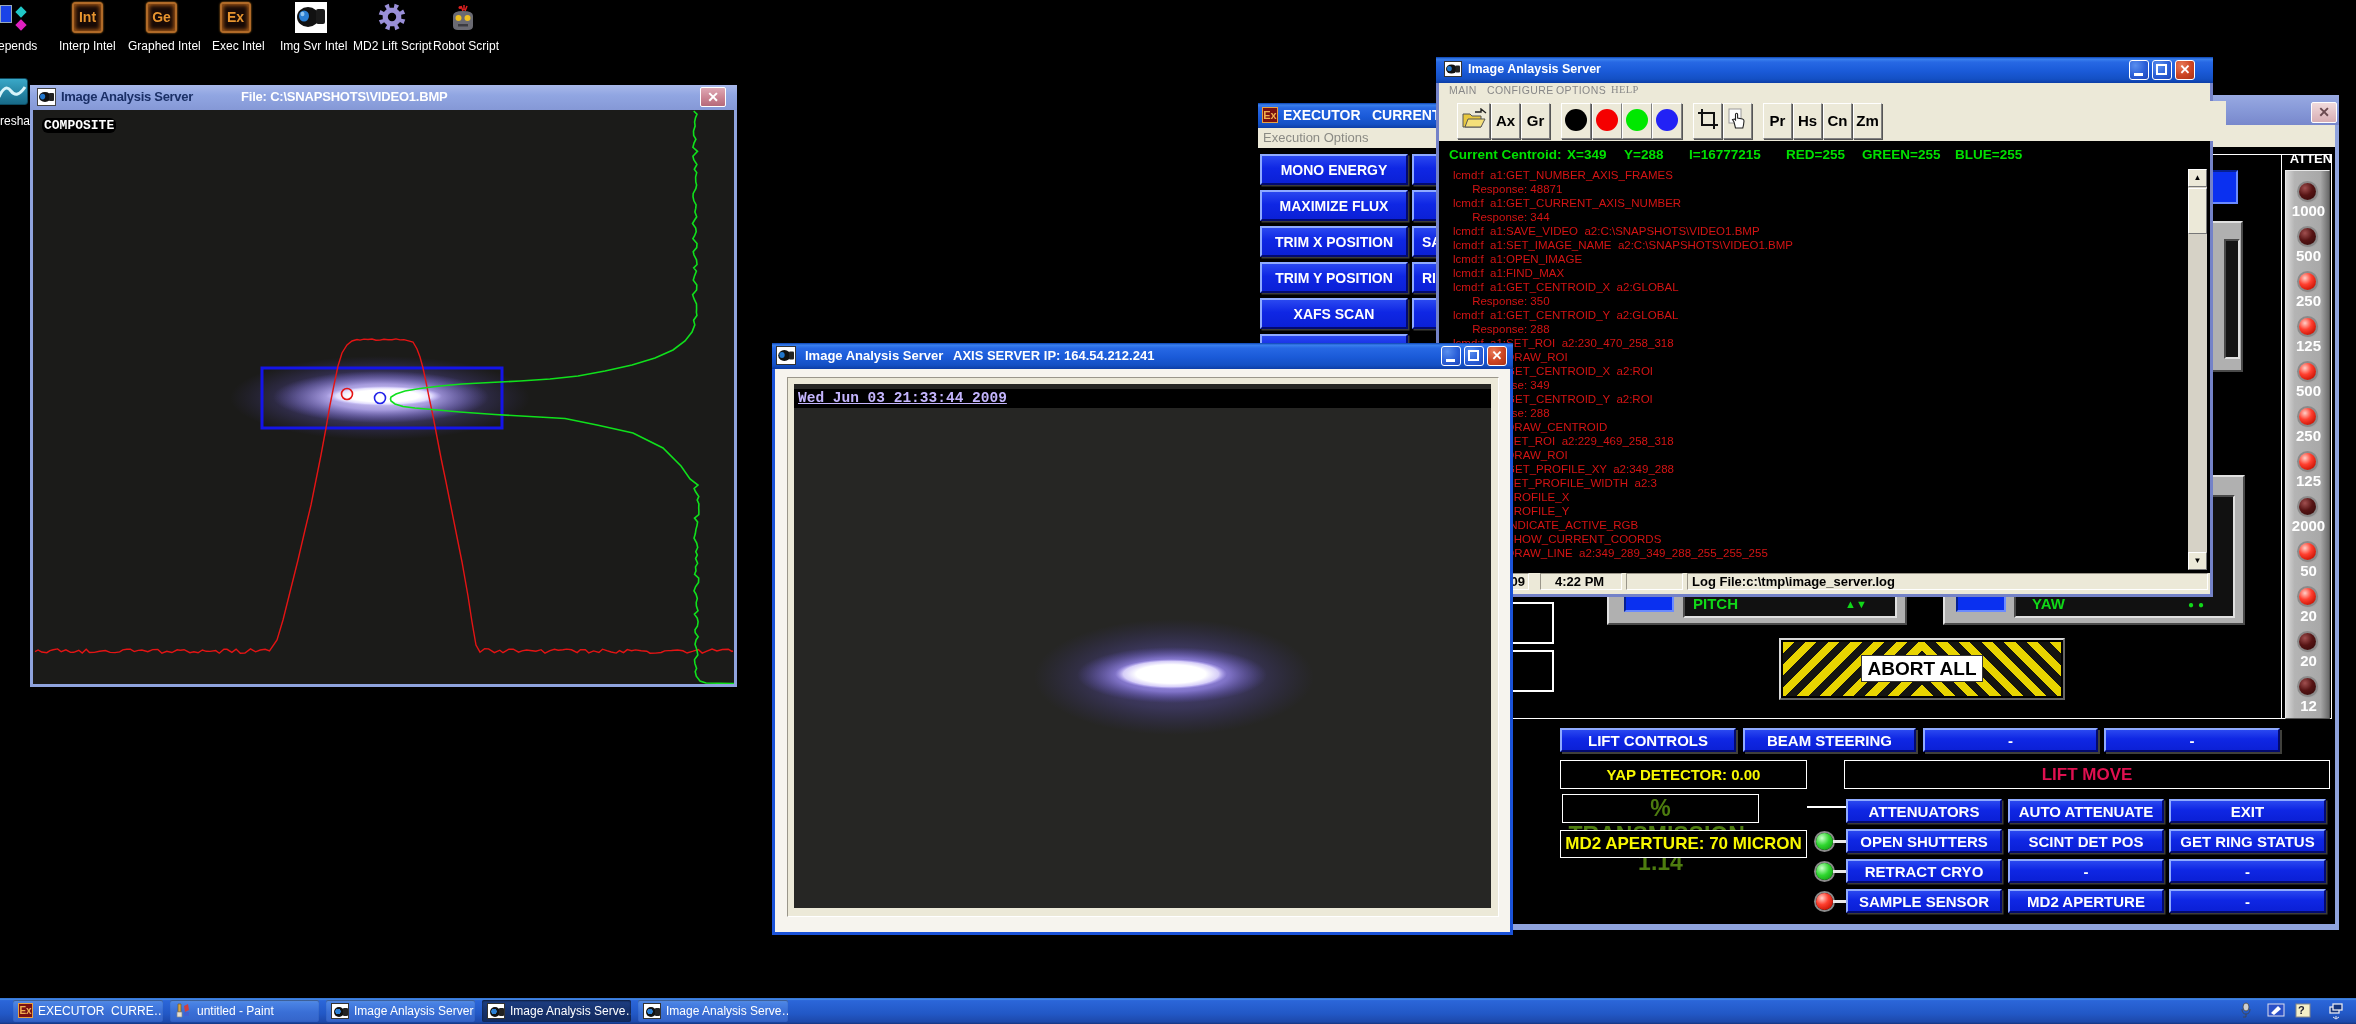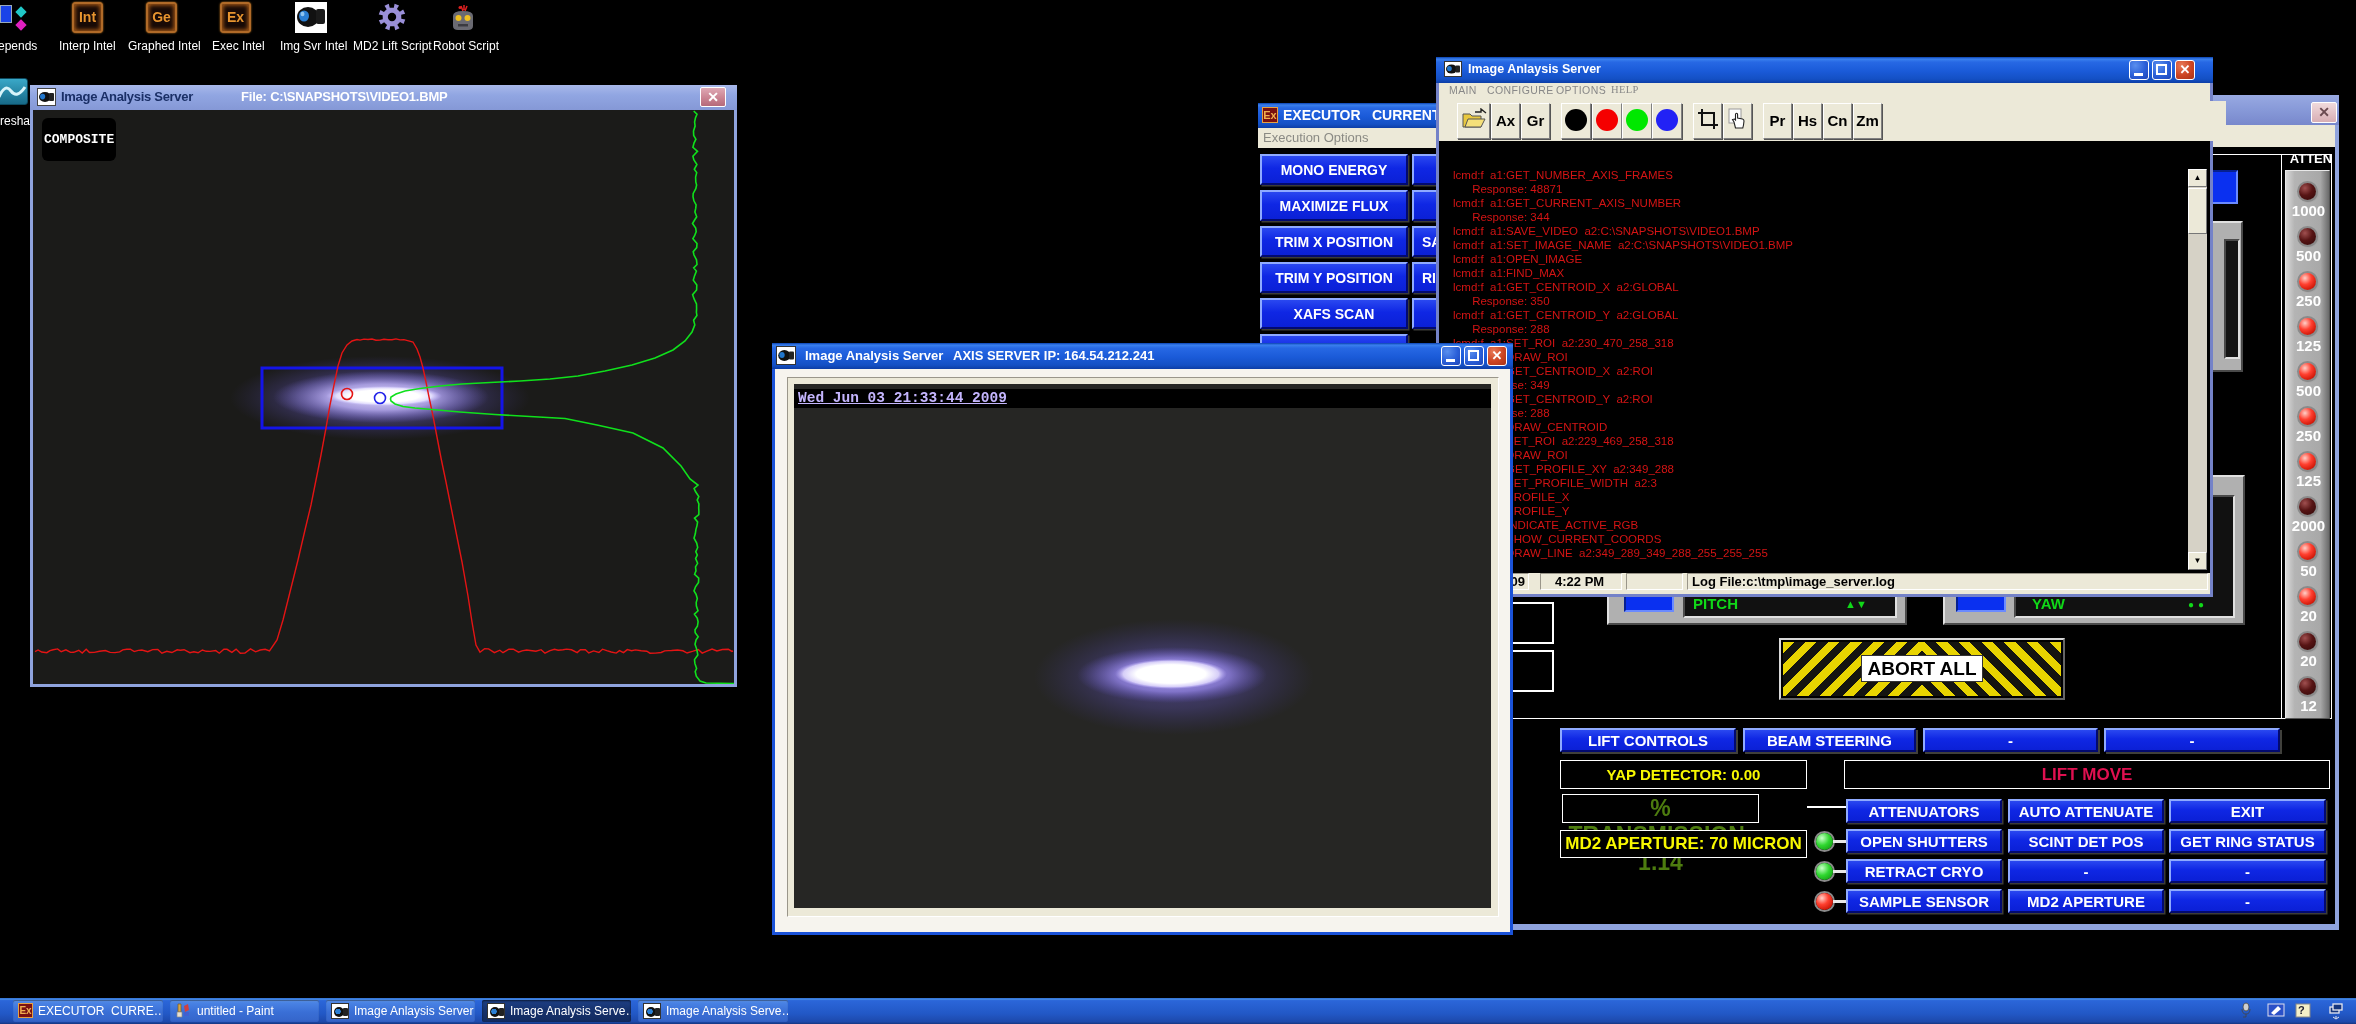--- a/index.html
+++ b/index.html
@@ -138,21 +138,21 @@
         </defs>
         <ellipse cx="347" cy="288" rx="150" ry="42" fill="url(#lg1)"></ellipse>
         <ellipse cx="348" cy="287" rx="108" ry="26" fill="url(#lg2)"></ellipse>
         <ellipse cx="351" cy="286" rx="58" ry="10" fill="url(#lg3)"></ellipse>
         <rect x="229" y="258" width="240" height="60" fill="none" stroke="#1414e8" stroke-width="3"></rect>
         <path d="M2.0 541.6L5.1 540.0L8.7 542.0L13.8 542.7L17.0 540.7L20.1 539.8L24.6 538.9L28.2 541.7L32.9 539.8L37.6 542.4L40.7 542.3L45.8 540.3L49.2 543.0L53.2 539.2L56.5 542.5L61.3 542.4L66.5 541.2L72.4 540.5L77.1 542.4L82.0 542.6L86.7 541.9L89.8 539.8L93.7 539.2L97.4 539.2L101.2 541.6L105.3 540.4L108.9 540.0L114.8 541.7L119.6 539.6L124.8 539.5L128.9 543.2L133.8 541.3L138.9 542.5L144.2 539.8L147.3 540.2L151.1 539.7L156.9 542.7L160.9 541.7L165.1 542.8L169.4 540.0L173.2 541.3L177.0 541.4L182.7 540.6L186.3 543.2L190.9 539.2L194.0 539.3L198.9 542.3L203.1 539.1L207.3 543.2L211.9 543.1L217.5 538.9L222.6 541.8L227.2 540.0L232.2 539.3L236.5 540.8L244.0 530.0L250.0 510.0L257.0 482.0L265.0 450.0L272.0 420.0L278.0 395.0L283.0 370.0L288.0 345.0L293.0 318.0L297.0 295.0L301.0 275.0L305.0 256.0L309.0 243.0L314.0 235.0L319.0 231.0L324.0 229.5L327.0 230.1L331.0 229.1L335.0 229.5L339.0 229.0L343.0 230.2L347.0 230.1L351.0 229.2L355.0 229.7L359.0 229.7L363.0 228.9L367.0 229.9L371.0 229.6L380.0 232.0L384.0 239.0L387.0 247.0L390.0 258.0L393.0 272.0L396.0 287.0L400.0 306.0L404.0 327.0L408.0 348.0L413.0 372.0L418.0 397.0L423.0 422.0L429.0 452.0L435.0 486.0L439.0 512.0L443.0 535.0L447.0 542.2L451.6 538.8L455.6 538.9L461.4 542.7L466.8 540.2L470.0 542.7L475.9 539.2L480.3 539.1L485.6 542.2L489.0 540.9L493.6 540.0L499.3 540.7L502.9 541.2L508.1 539.7L512.0 543.2L517.0 540.7L521.5 539.3L525.2 540.3L530.0 539.8L533.6 539.1L538.5 539.8L544.2 542.6L547.4 539.8L552.4 539.7L555.8 542.9L560.6 540.9L565.9 542.4L569.5 539.2L573.8 540.7L578.2 542.0L583.2 543.1L586.5 540.6L590.5 542.6L594.3 539.6L598.6 540.7L602.4 539.9L608.2 540.7L613.8 541.2L616.9 543.2L622.4 543.1L628.2 542.5L631.7 540.9L635.4 540.6L638.5 540.5L644.5 540.0L649.9 540.8L654.1 543.0L660.1 541.2L665.3 539.5L669.2 543.1L673.9 541.2L679.1 539.1L683.9 541.0L689.4 539.5L695.3 539.2L698.9 541.4L700.0 541.0" fill="none" stroke="#e41414" stroke-width="1.4"></path>
         <path d="M660.7 1.0L664.0 4.2L662.5 7.7L661.6 12.0L662.1 16.1L660.5 21.0L660.7 25.4L662.9 29.2L661.1 32.8L659.9 37.3L664.5 41.3L659.9 46.2L660.8 49.7L663.9 54.5L661.3 59.3L663.7 62.6L662.6 67.0L662.8 72.0L663.6 75.0L662.8 78.6L660.2 83.5L660.0 86.7L660.9 90.8L663.1 95.0L662.7 98.4L661.9 102.0L663.7 106.8L661.6 110.0L659.5 113.5L662.7 118.1L663.2 121.6L661.6 125.7L659.9 128.7L664.0 133.5L663.7 137.6L660.2 141.7L661.0 145.0L663.5 149.8L664.0 154.5L660.7 157.9L663.4 161.1L661.5 165.9L660.3 170.1L663.8 175.0L663.6 179.9L659.6 184.7L661.2 189.2L663.5 194.0L663.6 198.8L663.4 202.3L663.9 205.5L660.6 210.2L661.8 214.9L659.0 222.0L652.0 231.0L640.0 240.0L622.0 248.0L599.0 255.0L572.0 261.0L545.0 266.0L517.0 269.0L487.0 271.0L457.0 272.5L429.0 274.0L407.0 276.0L387.0 278.5L372.0 281.0L363.0 284.0L358.0 287.0L357.5 289.0L358.0 291.0L362.0 294.0L370.0 296.5L382.0 298.0L399.0 299.5L427.0 302.0L462.0 304.5L497.0 306.5L532.0 308.5L564.0 315.0L600.0 323.0L630.0 338.0L648.0 356.0L657.0 369.0L665.0 375.0L661.1 378.5L662.6 381.8L665.8 386.6L664.2 390.1L665.9 393.9L665.7 398.0L665.9 401.2L665.8 404.6L661.5 408.1L664.6 412.0L664.0 415.6L662.9 419.6L662.3 423.8L661.0 428.2L663.7 433.1L664.7 437.5L662.8 441.8L664.3 445.0L662.6 448.6L664.6 453.3L662.5 456.9L663.0 460.8L661.6 464.3L665.7 468.2L665.5 472.5L662.5 476.8L661.0 480.9L663.1 484.4L664.3 488.6L663.2 492.5L663.4 496.0L665.0 500.8L661.4 504.1L664.2 508.1L665.1 511.8L664.4 516.3L662.0 519.8L662.2 522.8L665.2 526.8L663.1 529.9L662.0 534.2L663.5 538.6L664.3 542.0L664.8 545.0L661.5 549.6L661.9 553.4L663.6 558.4L662.2 561.5L663.3 566.2L667.0 571.0L673.0 573.0L702.0 573.5" fill="none" stroke="#10e01c" stroke-width="1.6"></path>
         <circle cx="314" cy="284" r="5.5" fill="none" stroke="#e41414" stroke-width="1.6"></circle>
         <circle cx="347" cy="288" r="5.5" fill="none" stroke="#2222e8" stroke-width="1.6"></circle>
       </svg>
-      <div class="abs" style="left:9px;top:8px;background:#000;color:#fff;font-family:'Liberation Mono',monospace;font-weight:bold;font-size:13px;padding:14px 2px;border-radius:6px;">COMPOSITE</div>
+      <div class="abs" style="left:9px;top:8px;background:#000;color:#fff;font-family:'Liberation Mono',monospace;font-weight:bold;font-size:13px;padding:0 2px;border-radius:6px;">COMPOSITE</div>
     </div>
   </div>
 
   <div id="winExec" class="abs" style="left:1258px; top:103px; width:202px; height:530px; background:#000;">
     <div class="xptitle" style="height:25px;">
       <div class="abs" style="left:4px;top:4px;width:16px;height:16px;background:#7a1010;border:1px solid #e8a040;color:#f0b050;font-size:11px;font-weight:bold;text-align:center;line-height:14px;">Ex</div>
       <div class="abs" style="left:25px;top:4px;">EXECUTOR</div>
       <div class="abs" style="left:114px;top:4px;">CURRENT S</div>
     </div>
     <div class="abs" style="left:0;top:25px;width:202px;height:20px;background:#ece9d8;color:#8a8a84;font-size:13px;">
@@ -332,20 +332,29 @@
           <path d="M9.5 21 L8 15 L6.5 12.5 L8.5 12 L9.5 13 L9.5 7.5 Q9.5 6.2 10.6 6.2 Q11.6 6.2 11.6 7.5 L11.6 11 L16.5 12 Q18 12.4 18 14 L17.5 18 L16.8 21 Z" fill="#fff" stroke="#222" stroke-width="1.1"></path>
         </svg>
       </div>
       <div class="tbtn" style="left:308px;width:29px;">Pr</div>
       <div class="tbtn" style="left:338px;width:29px;">Hs</div>
       <div class="tbtn" style="left:368px;width:29px;">Cn</div>
       <div class="tbtn" style="left:398px;width:29px;">Zm</div>
     </div>
 
     <div class="abs" style="left:0;top:84px;width:771px;height:432px;background:#000;">
+      <div class="abs" style="left:0;top:6px;width:740px;height:18px;color:#00e000;font-weight:bold;font-size:13.5px;">
+          <span class="abs" style="left:10px;">Current Centroid:</span>
+          <span class="abs" style="left:128px;">X=349</span>
+          <span class="abs" style="left:185px;">Y=288</span>
+          <span class="abs" style="left:250px;">I=16777215</span>
+          <span class="abs" style="left:347px;">RED=255</span>
+          <span class="abs" style="left:423px;">GREEN=255</span>
+          <span class="abs" style="left:516px;">BLUE=255</span>
+        </div>
       <div class="abs" style="left:14px;top:27px;color:#d41414;font-size:11.5px;line-height:14px;white-space:pre;" id="logtext">lcmd:f  a1:GET_NUMBER_AXIS_FRAMES
       Response: 48871
 lcmd:f  a1:GET_CURRENT_AXIS_NUMBER
       Response: 344
 lcmd:f  a1:SAVE_VIDEO  a2:C:\SNAPSHOTS\VIDEO1.BMP
 lcmd:f  a1:SET_IMAGE_NAME  a2:C:\SNAPSHOTS\VIDEO1.BMP
 lcmd:f  a1:OPEN_IMAGE
 lcmd:f  a1:FIND_MAX
 lcmd:f  a1:GET_CENTROID_X  a2:GLOBAL
       Response: 350

